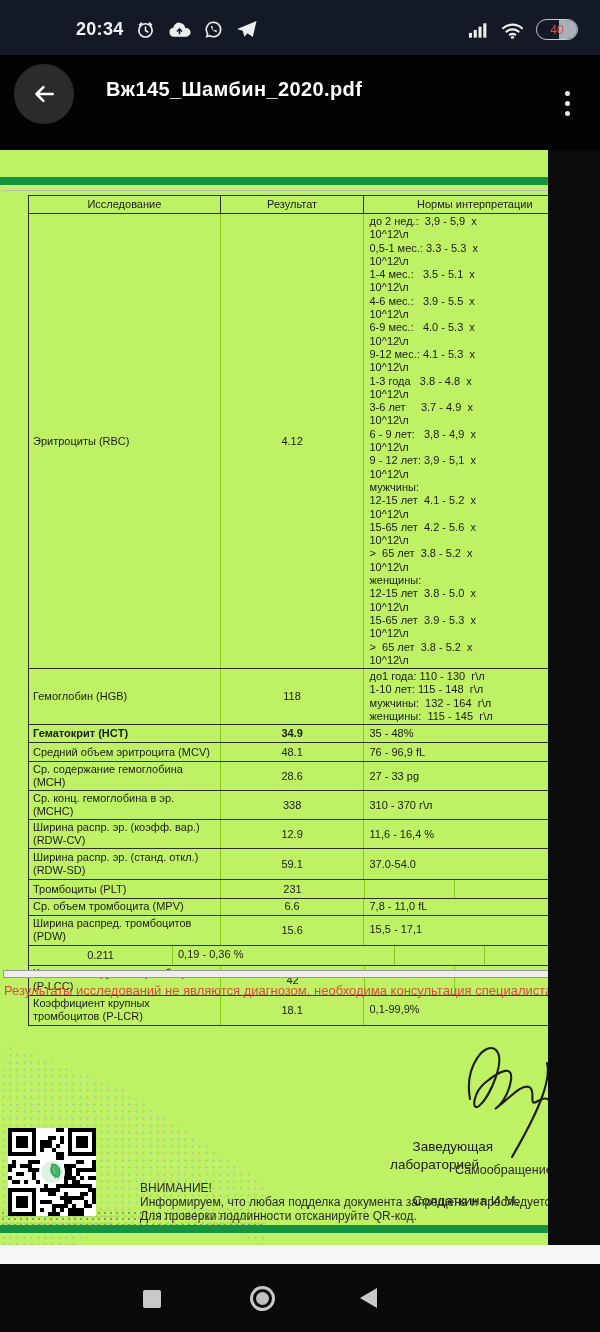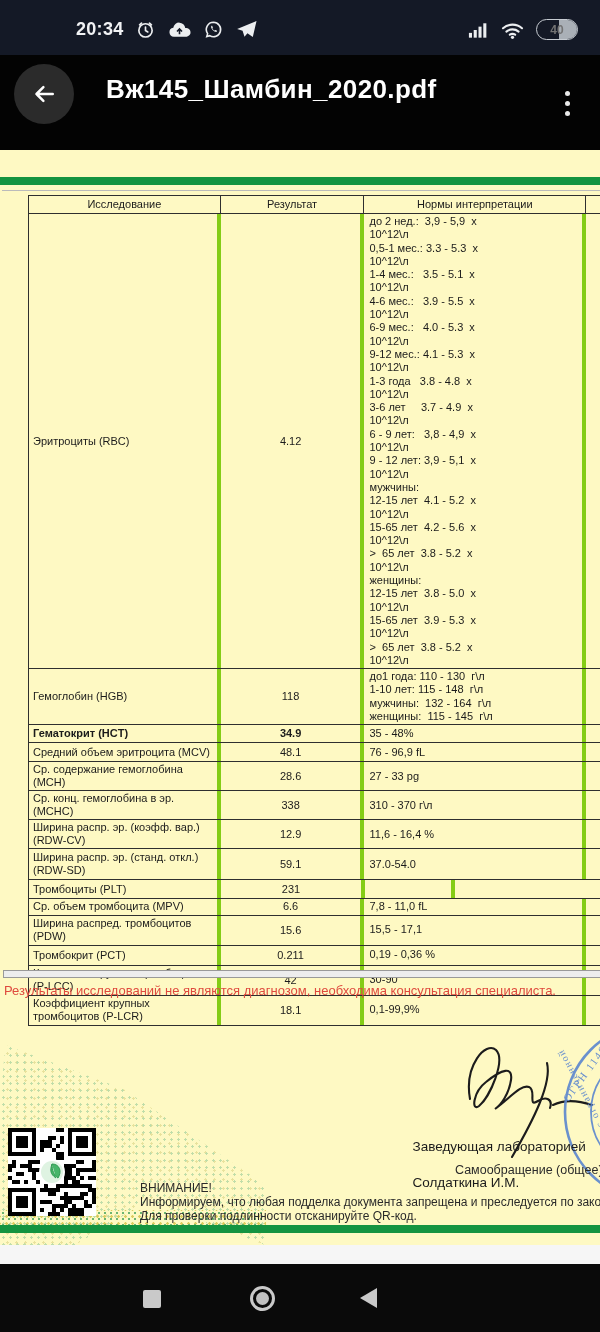--- a/index.html
+++ b/index.html
@@ -16,58 +16,58 @@
   }
   .sb-left{display:flex;align-items:center;gap:11px;}
   .sb-right{display:flex;align-items:center;gap:10px;}
   .sb-time{font-size:18px;font-weight:bold;letter-spacing:.3px;margin-left:36px;}
   .sb-icon{display:flex;align-items:center;}
   .battery{
     position:relative;width:42px;height:21px;border:1.6px solid #c7ccd2;border-radius:11px;
     display:flex;align-items:center;justify-content:center;overflow:hidden;
   }
   .battery .fill{position:absolute;right:0;top:0;height:100%;width:46%;background:#aab0b7;}
-  .battery .pct{position:relative;font-size:12px;font-weight:bold;color:#737373;z-index:1;}
+  .battery .pct{position:relative;font-size:12px;font-weight:normal;color:#ef4444;z-index:1;}
   
   .app-bar{
     position:absolute;top:55px;left:0;width:600px;height:95px;background:#030303;
     display:flex;align-items:center;color:#fff;
   }
   .back-btn{
     position:absolute;left:14px;top:9px;width:60px;height:60px;border-radius:50%;
     background:#2b2b2b;display:flex;align-items:center;justify-content:center;
   }
   .doc-title{
     position:absolute;left:106px;top:0;height:68px;display:flex;align-items:center;
-    font-size:26px;font-weight:600;letter-spacing:.4px;white-space:nowrap;text-align:center;
+    font-size:20px;font-weight:600;letter-spacing:.4px;white-space:nowrap;text-align:center;
   }
   .menu-dots{position:absolute;right:20px;top:24px;width:26px;height:48px;
     display:flex;flex-direction:column;align-items:center;justify-content:center;gap:5px;}
   .menu-dots i{width:5px;height:5px;border-radius:50%;background:#e9e9e9;}
   
   .page{
-    position:absolute;top:150px;left:0;width:600px;height:1095px;background:#fef9c3;overflow:hidden;
+    position:absolute;top:150px;left:0;width:548px;height:1095px;background:#bef264;overflow:hidden;
     color:#1b1b1b;
   }
   .green-bar{position:absolute;left:0;width:600px;height:8px;}
   .green-bar.top{top:27px;}
   .green-bar.bottom{top:1075px;}
   .frame-hairline{position:absolute;top:40px;left:2px;width:598px;height:1px;background:#bbb;}
   
   .lab-table{
     position:absolute;top:45px;left:28px;width:648px;
     border-top:1px solid #2f2f2f;border-left:1px solid #2f2f2f;
     font-size:11px;line-height:13px;
   }
   .t-head{display:flex;border-bottom:1px solid #2f2f2f;}
   .t-head .hc{
     border-right:1px solid #2f2f2f;height:17px;display:flex;align-items:center;justify-content:center;
   }
   .t-row{display:flex;border-bottom:1px solid #2f2f2f;}
-  .c{border-right:4px solid #84cc16;padding:1px 3px;display:flex;align-items:center;}
+  .c{border-right:1px solid #84cc16;padding:1px 3px;display:flex;align-items:center;}
   .w-name{width:192px;}
   .w-res{width:144px;}
   .w-norm{width:222px;}
   .w-extra{width:90px;}
   .c.name{padding-left:4px;white-space:pre-wrap;}
   .c.res{justify-content:center;text-align:center;}
   .c.norm{padding-left:5px;white-space:pre-wrap;line-height:13.3px;}
   .t-row.bold .name,.t-row.bold .res{font-weight:bold;}
   .frame-bottom{
     position:absolute;top:820px;left:3px;width:597px;height:8px;
@@ -295,30 +295,28 @@
             <div class="c extra w-extra"></div>
           </div>
           <div class="t-row" style="min-height: 30px;">
             <div class="c name w-name name">Ширина распред. тромбоцитов
 (PDW)</div>
             <div class="c res w-res res">15.6</div>
             <div class="c norm w-norm norm">15,5 - 17,1</div>
             <div class="c extra w-extra"></div>
           </div>
           <div class="t-row" style="min-height: 20px;">
-            <div class="c name w-name name">Тромбокрит (PCT)</div>
             <div class="c res w-res res">0.211</div>
             <div class="c norm w-norm norm">0,19 - 0,36 %</div>
             <div class="c extra w-extra"></div>
           </div>
           <div class="t-row" style="min-height: 30px;">
             <div class="c name w-name name">Количество крупных тромбоцитов
 (P-LCC)</div>
             <div class="c res w-res res">42</div>
-            <div class="c norm w-norm norm">30-90</div>
             <div class="c extra w-extra"></div>
           </div>
           <div class="t-row" style="min-height: 30px;">
             <div class="c name w-name name">Коэффициент крупных
 тромбоцитов (P-LCR)</div>
             <div class="c res w-res res">18.1</div>
             <div class="c norm w-norm norm">0,1-99,9%</div>
             <div class="c extra w-extra"></div>
           </div>
         </div>

